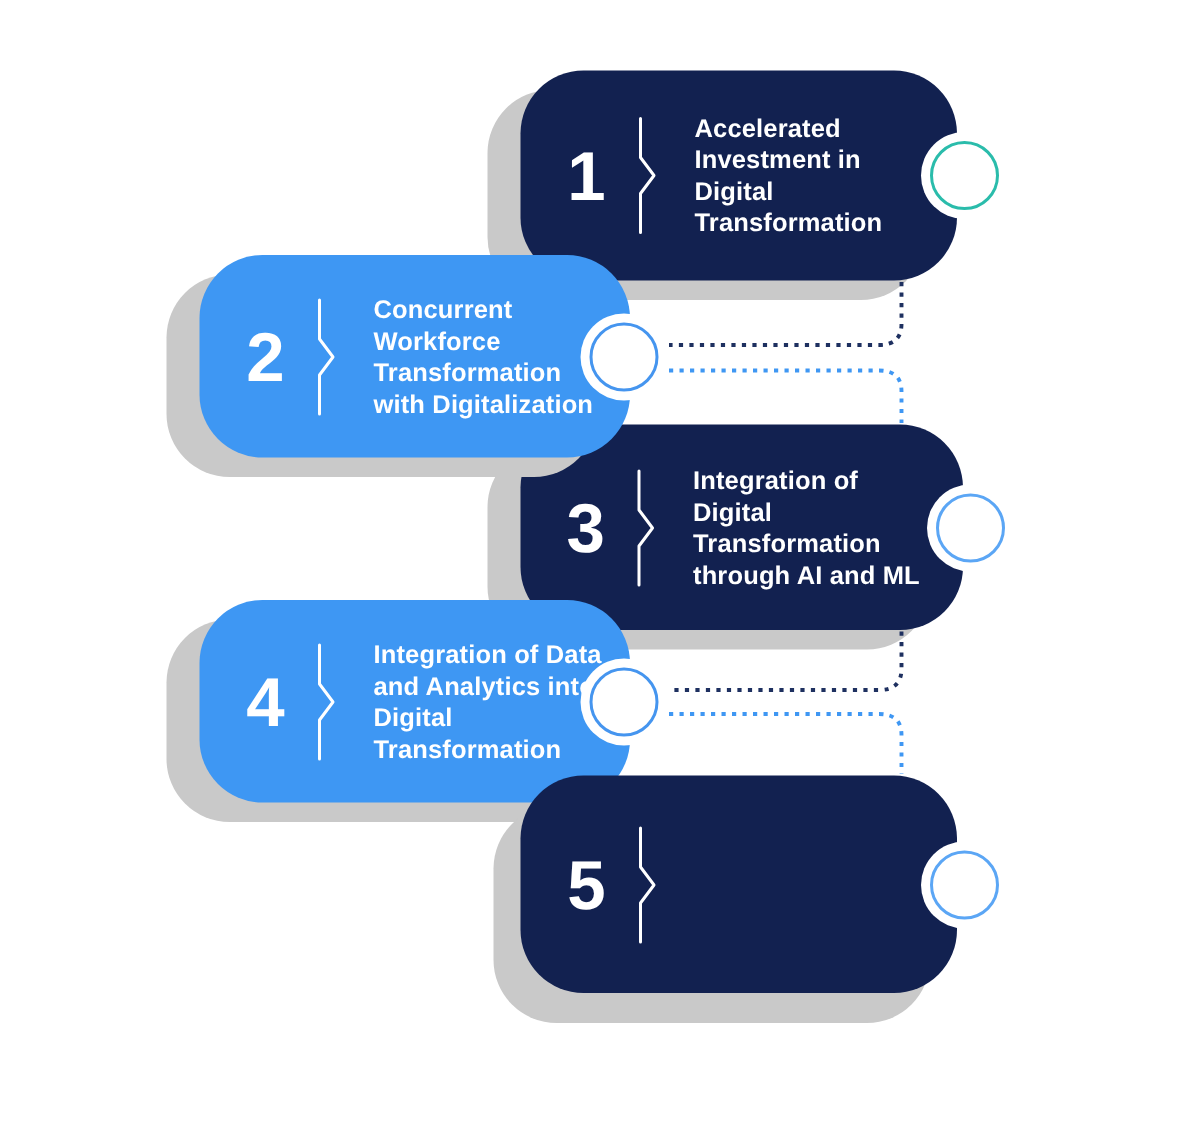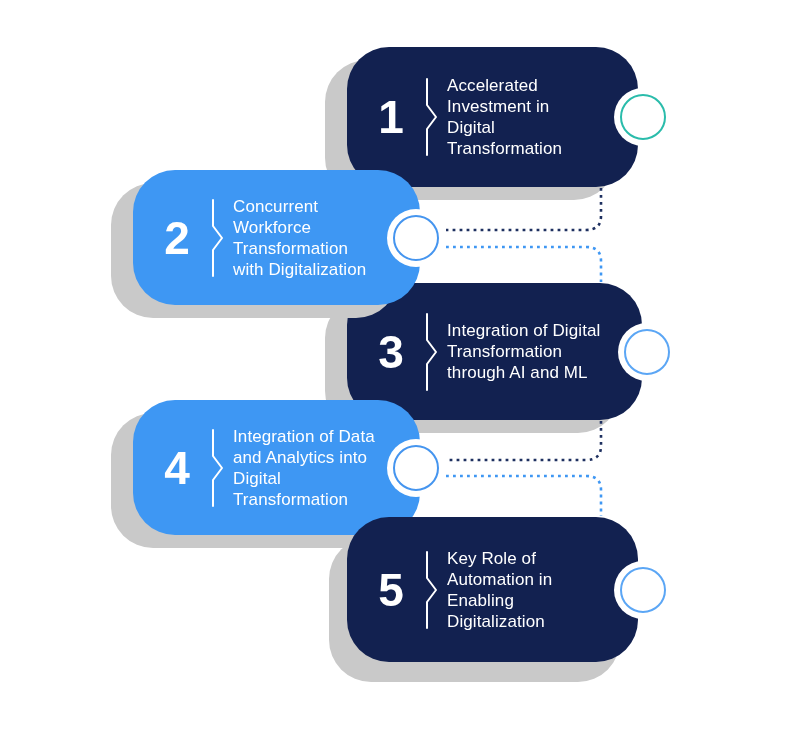--- a/index.html
+++ b/index.html
@@ -20,21 +20,21 @@
   .card.navy{background:#122150;}
   .card.blue{background:#3e97f3;}
   .inner{display:flex;align-items:center;padding-left:20px;}
   .num{
     width:48px;text-align:center;font-size:46px;font-weight:bold;
     color:#ffffff;margin-right:10px;line-height:1;
   }
   .brace{margin-right:8px;flex:0 0 auto;}
   .brace path{fill:none;stroke:#ffffff;stroke-width:2;stroke-linejoin:round;stroke-linecap:round;}
   .title{
-    margin:0;font-size:17px;line-height:21px;font-weight:normal;
+    margin:16px;font-size:17px;line-height:21px;font-weight:bold;
     white-space:pre-line;color:#ffffff;letter-spacing:0.1px;
   }
   
   .halo{
     position:absolute;width:58px;height:58px;border-radius:50%;
     background:#ffffff;top:50%;transform:translateY(-50%);
   }
   .ring{
     position:absolute;width:42px;height:42px;border-radius:50%;
     background:#ffffff;border:2px solid #4595ef;top:50%;transform:translateY(-50%);
@@ -139,23 +139,19 @@
   </div>
 
   <div class="wrap c5 side-right">
     <div class="shadow"></div>
     <div class="card navy">
       <div class="inner">
         <span class="num">5</span>
         <svg class="brace" width="14" height="80" viewBox="0 0 14 80">
           <path d="M2 2 V28 L11 40 L2 52 V78"></path>
         </svg>
-        <p class="title">Key Role of
-Automation in
-Enabling
-Digitalization</p>
       </div>
       <span class="halo"></span>
       <span class="ring" style="border-color: rgb(91, 166, 245);"></span>
     </div>
   </div>
 
 </div>
 
 </body></html>

